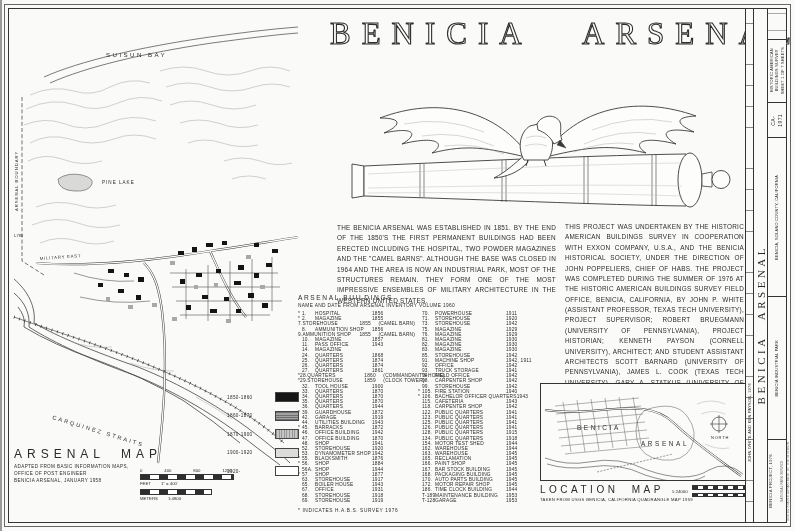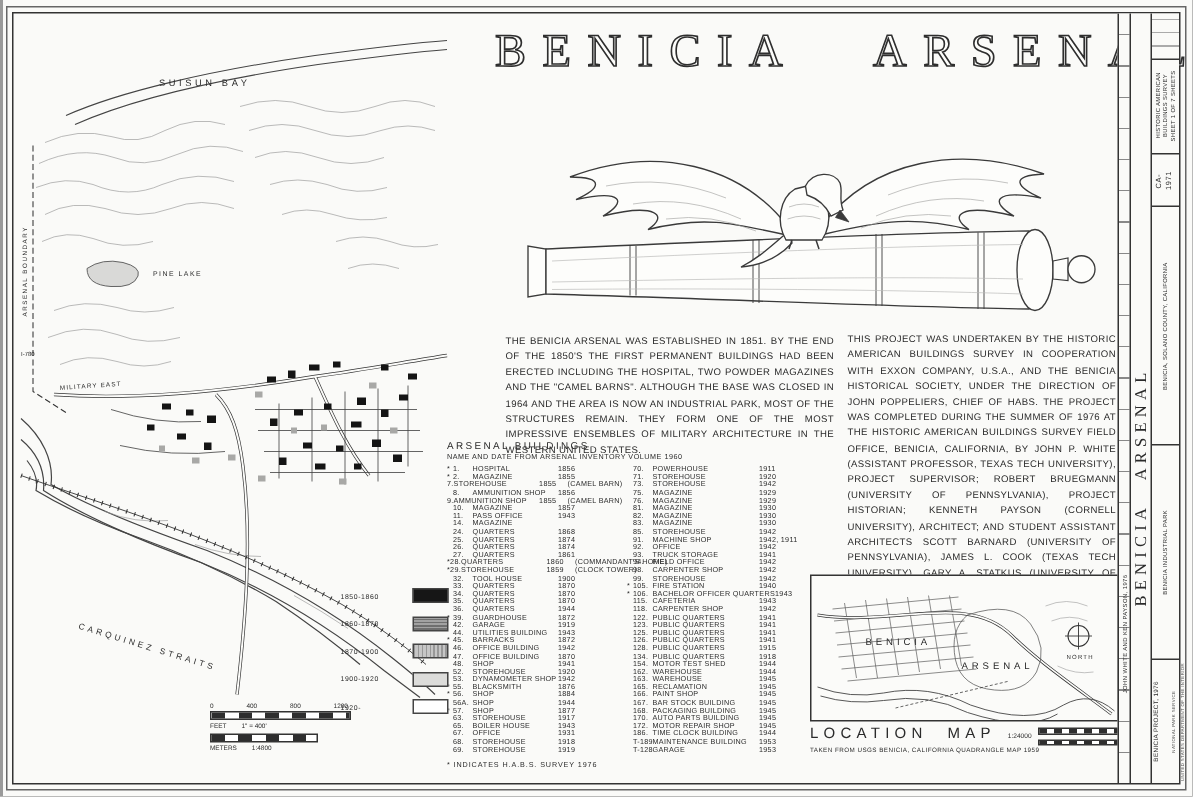--- a/index.html
+++ b/index.html
@@ -862,20 +862,26 @@
             <span class="bno">T-128</span>
             <span class="bname">GARAGE</span>
             <span class="bdate">1953</span>
             <span class="bnote"></span>
           </div>
         </div>
     </div>
     <div class="b-foot">* INDICATES H.A.B.S. SURVEY 1976</div>
   </div>
 
+  <div class="am-label">
+    <div class="am-title">ARSENAL MAP</div>
+    <div class="am-src" style="white-space:pre-line">ADAPTED FROM BASIC INFORMATION MAPS,
+OFFICE OF POST ENGINEER
+BENICIA ARSENAL, JANUARY 1958</div>
+  </div>
 
   <div class="legend">
 
       <div class="leg-row">
         <span class="leg-label">1850-1860</span>
         <span class="leg-swatch" style="background: rgb(22, 22, 22);"></span>
       </div>
 
       <div class="leg-row">
         <span class="leg-label">1860-1870</span>

